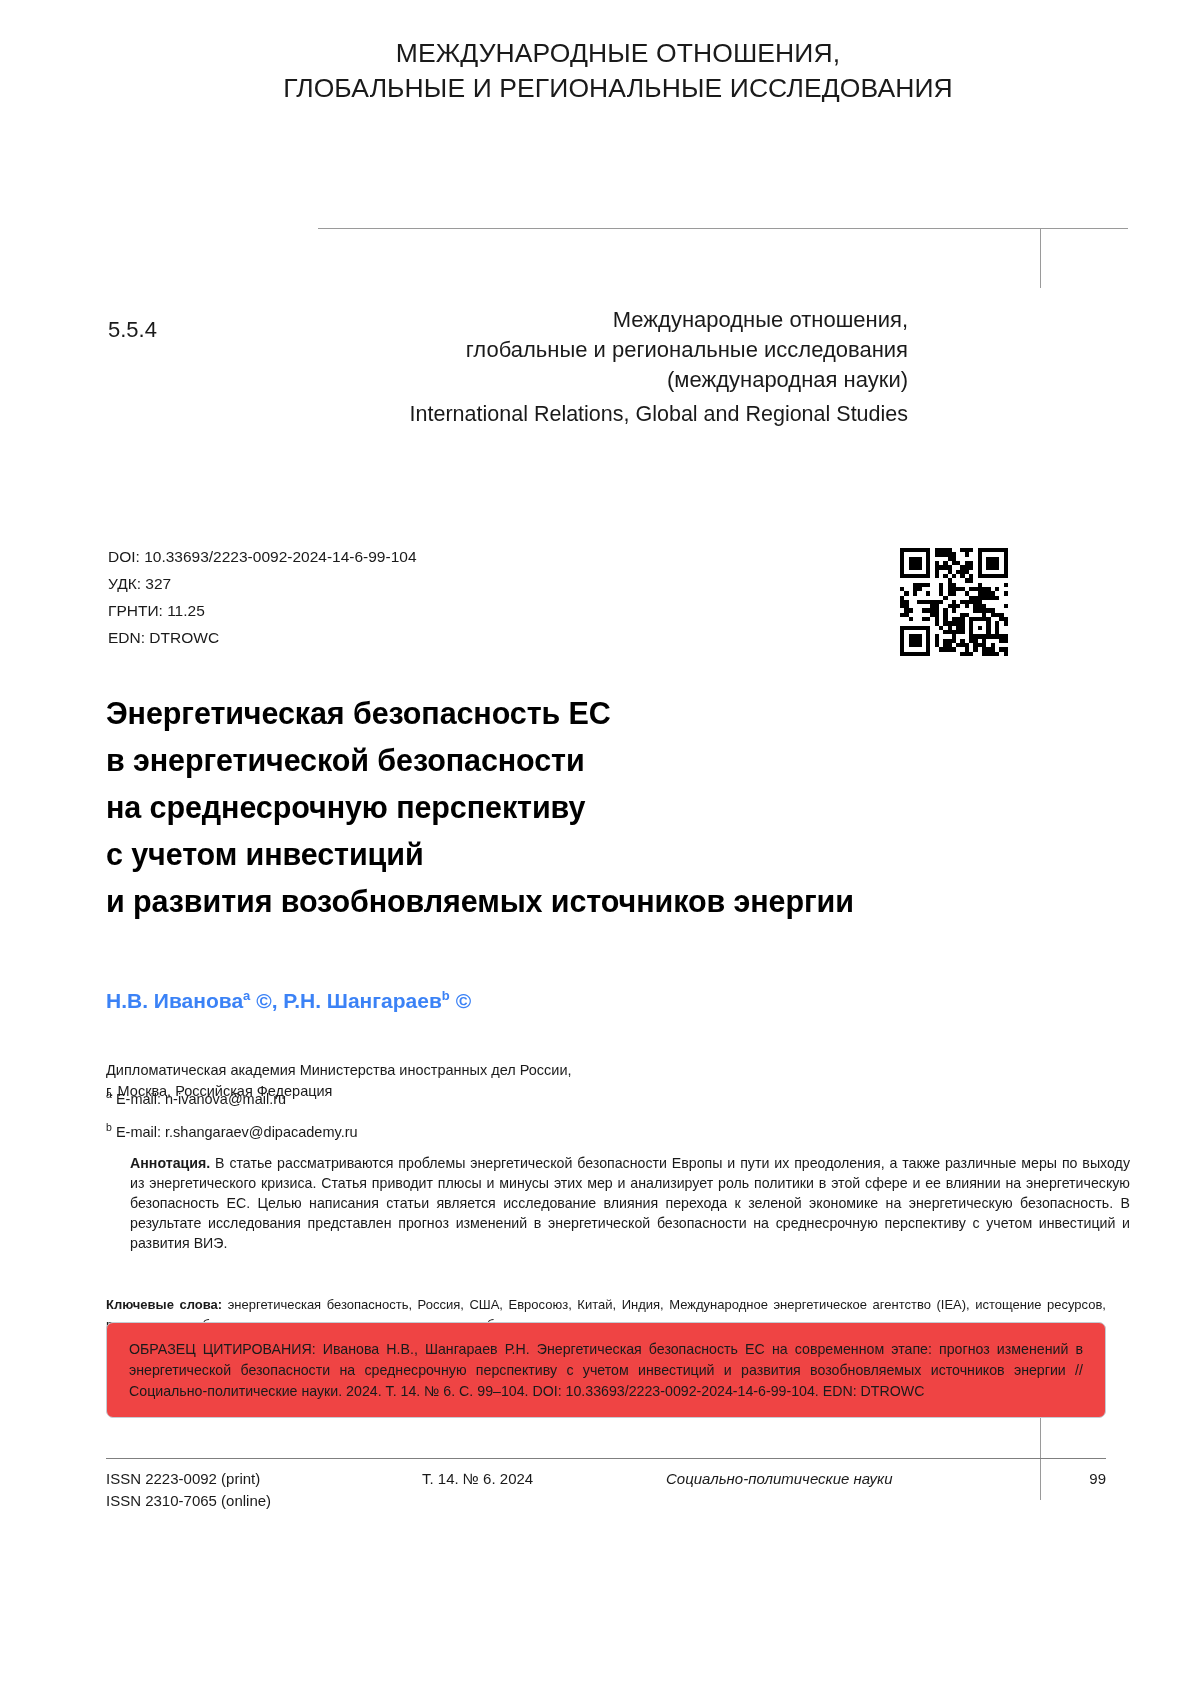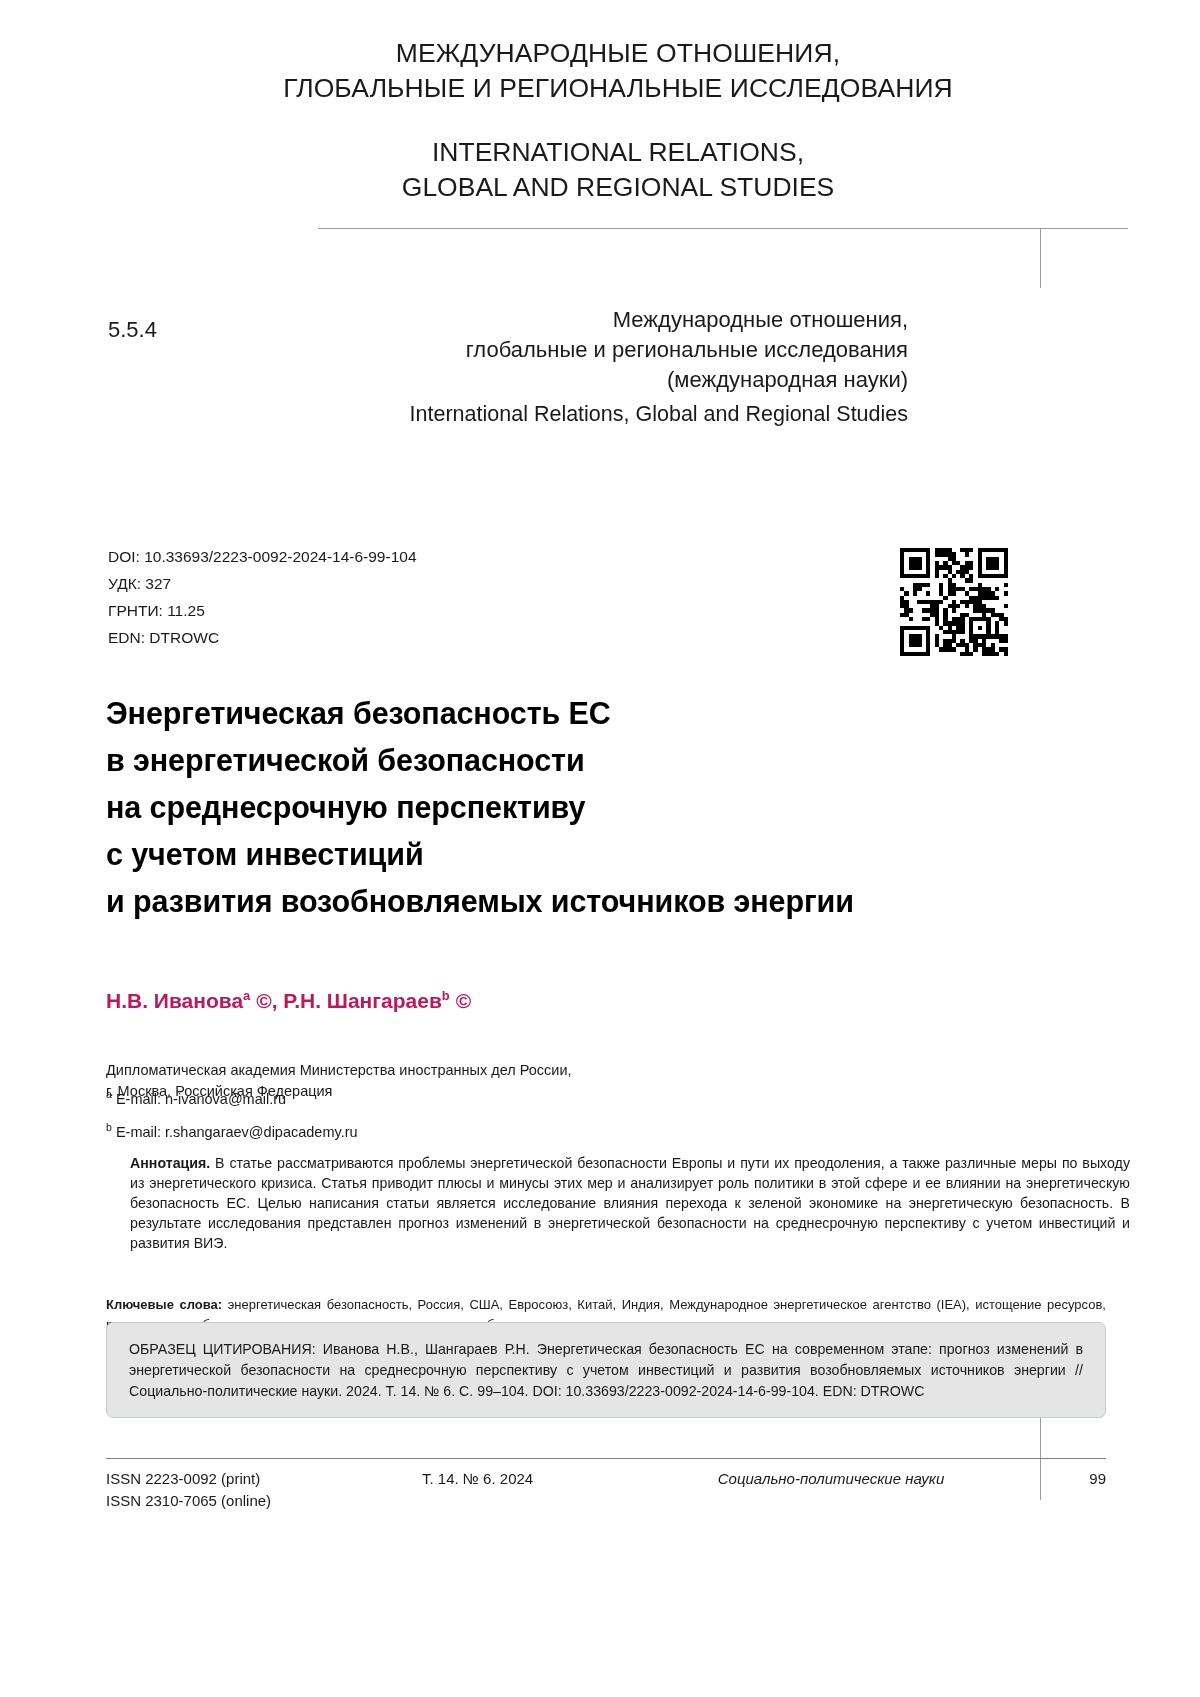--- a/index.html
+++ b/index.html
@@ -126,21 +126,21 @@
     letter-spacing: -0.1px;
   }
 
   
   .authors {
     position: absolute;
     left: 106px;
     top: 988px;
     font-size: 21px;
     font-weight: bold;
-    color: #be185d;
+    color: #3b82f6;
   }
   .authors sup { font-size: 13px; font-weight: bold; }
   .affiliation {
     position: absolute;
     left: 106px;
     top: 1028px;
     font-size: 14.5px;
     line-height: 21px;
     color: #1a1a1a;
     margin-top: 32px;
@@ -184,21 +184,21 @@
 
   
   .citation-box {
     position: absolute;
     left: 106px;
     top: 1322px;
     width: 1000px;
     padding: 16px 22px 15px 22px;
     border: 1px solid #c4ccd3;
     border-radius: 7px;
-    background: #e5e5e5;
+    background: #ef4444;
     font-size: 14.2px;
     line-height: 21px;
     text-align: justify;
     color: #1a1a1a;
   }
 
   
   .footer-rule {
     position: absolute;
     left: 106px;
@@ -223,21 +223,20 @@
   }
   .footer .volume {
     position: absolute;
     left: 316px; top: 0;
     line-height: 22px;
   }
   .footer .journal {
     position: absolute;
     left: 560px; top: 0;
     width: 330px;
-    text-align: center;
     font-style: italic;
     line-height: 22px;
   }
   .footer .pageno {
     position: absolute;
     right: 0; top: 0;
     line-height: 22px;
   }
 
   .qr-grid {
@@ -251,24 +250,20 @@
 </style>
 </head>
 <body>
 
 <div class="page">
 
   <div class="header">
     <div class="header-ru">
       <div>МЕЖДУНАРОДНЫЕ ОТНОШЕНИЯ,</div>
       <div>ГЛОБАЛЬНЫЕ И РЕГИОНАЛЬНЫЕ ИССЛЕДОВАНИЯ</div>
-    </div>
-    <div class="header-en">
-      <div>INTERNATIONAL RELATIONS,</div>
-      <div>GLOBAL AND REGIONAL STUDIES</div>
     </div>
   </div>
   <div class="header-rule"></div>
   <div class="right-vrule-top"></div>
   <div class="right-vrule-bottom"></div>
 
   <div class="rubric-code">5.5.4</div>
   <div class="rubric">
     <div>Международные отношения,</div>
     <div>глобальные и региональные исследования</div>

